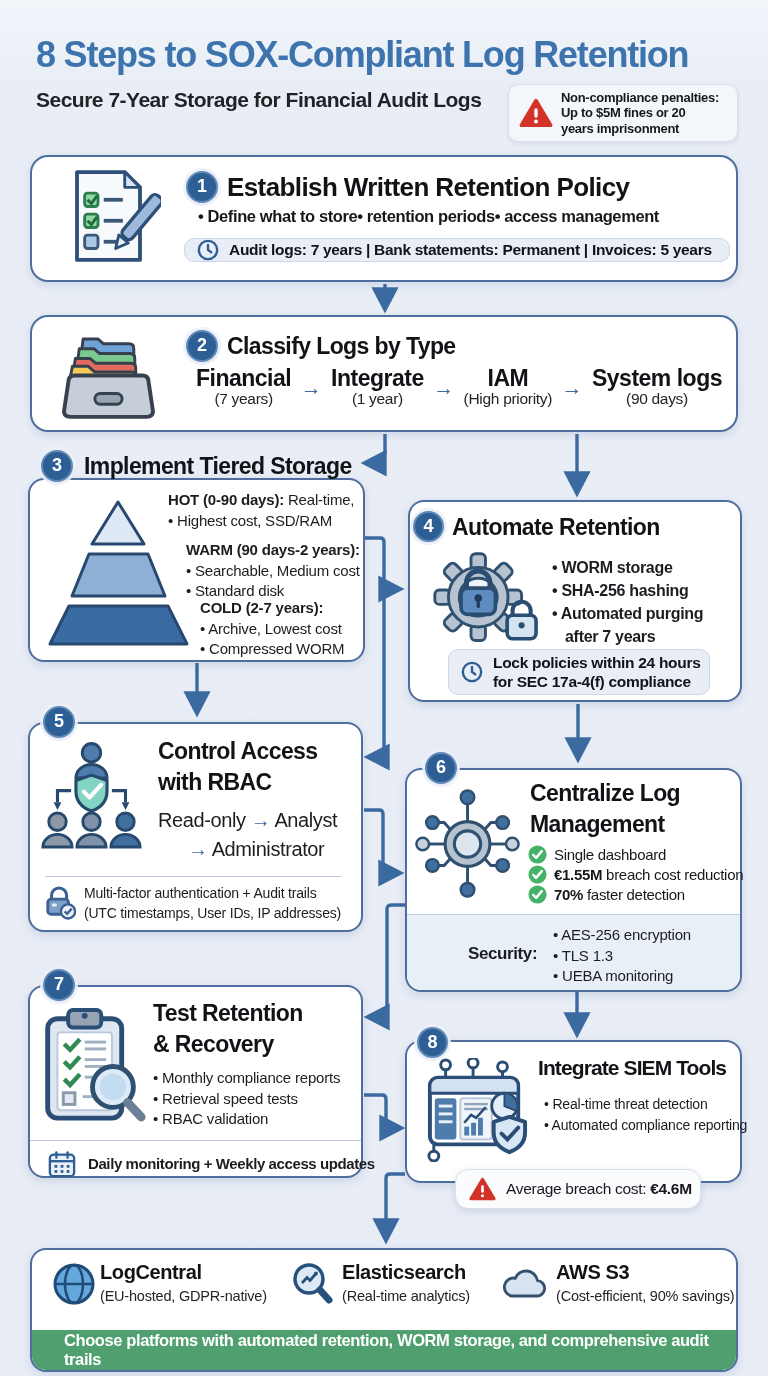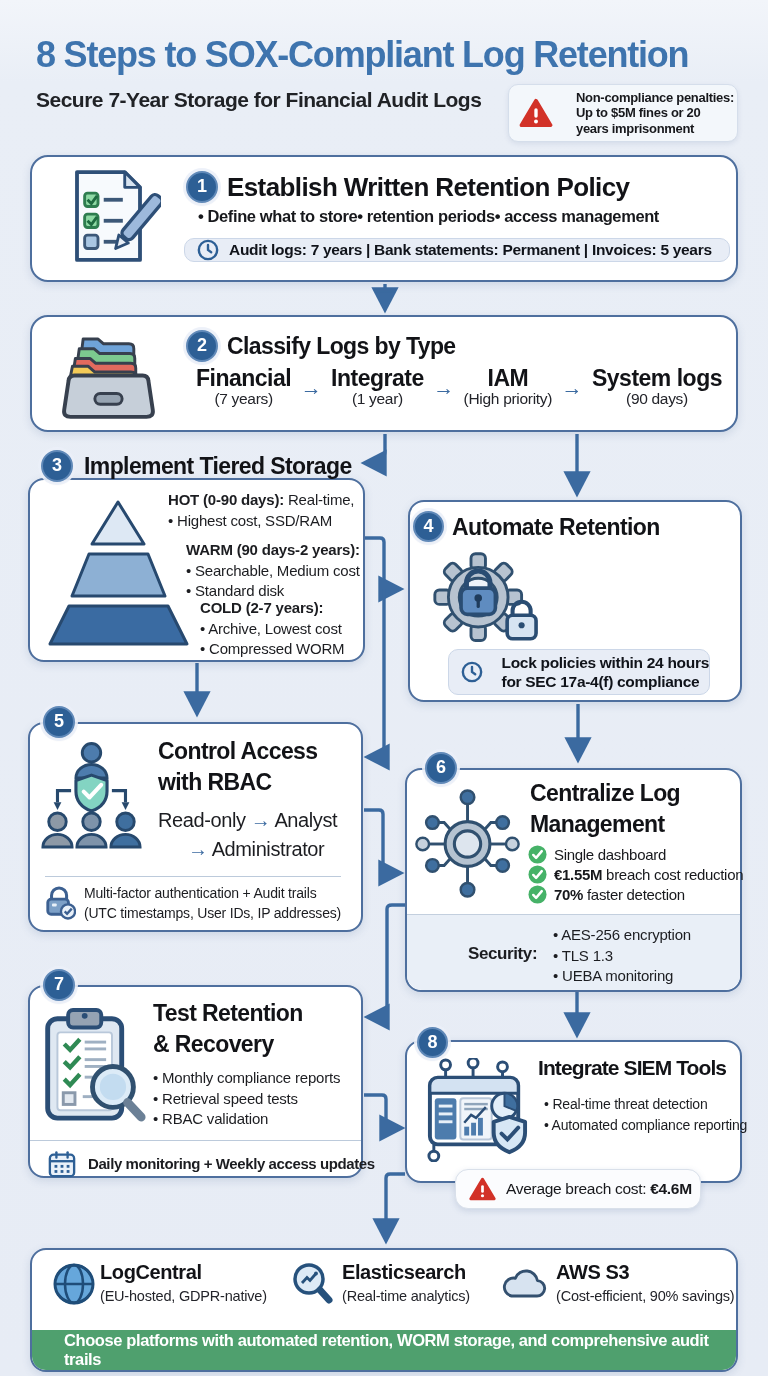--- a/index.html
+++ b/index.html
@@ -69,21 +69,21 @@
   <div class="hdr-sub" style="left:36px;top:88px;">Secure 7-Year Storage for Financial Audit Logs</div>
 
   <div class="warn-card" style="left:508px;top:84px;width:230px;height:58px;">
     <span class="icon-wrap" style="position:static;margin-left:10px;">
       <svg width="34" height="30" viewBox="0 0 36 32">
           <path d="M18,3 L33.5,29 H2.5 Z" fill="#d23228" stroke="#d23228" stroke-width="4" stroke-linejoin="round"></path>
           <rect x="16.2" y="11" width="3.6" height="10" rx="1.8" fill="#fff"></rect>
           <circle cx="18" cy="25" r="2.1" fill="#fff"></circle>
         </svg>
     </span>
-    <div style="margin-left:23px;width:172px;font-size:13px;line-height:15.5px;font-weight:bold;letter-spacing:-0.3px;">
+    <div style="margin-left:8px;width:172px;font-size:13px;line-height:15.5px;font-weight:bold;letter-spacing:-0.3px;">
       <div>Non-compliance penalties:</div>
       <div>Up to $5M fines or 20</div>
       <div>years imprisonment</div>
     </div>
   </div>
 
   <div class="box" style="left:30px;top:155px;width:708px;height:127px;"></div>
   <div class="icon-wrap" style="left:56px;top:166px;">
     <svg width="105" height="100" viewBox="0 0 110 104">
       <path d="M22,6 h50 l16,16 v76 h-66 z" fill="#f7fafd" stroke="#2e4f77" stroke-width="4" stroke-linejoin="round"></path>
@@ -200,21 +200,27 @@
       <circle cx="60" cy="52" r="21" fill="#eef3f9" stroke="#30506f" stroke-width="3.2"></circle>
       <path d="M47,42 v-6 a13,13 0 0 1 26,0 v6" fill="none" stroke="#2a4d73" stroke-width="5.5"></path>
       <rect x="41" y="42" width="38" height="29" rx="7" fill="#5f8cc0" stroke="#2a4d73" stroke-width="4"></rect>
       <circle cx="60" cy="53" r="4.2" fill="#1f3c5c"></circle>
         <rect x="58.2" y="55" width="3.6" height="9" rx="1.8" fill="#1f3c5c"></rect>
       <path d="M98,72 v-5 a10,10 0 0 1 20,0 v5" fill="none" stroke="#2a4d73" stroke-width="4.5"></path>
       <rect x="92" y="72" width="32" height="26" rx="6" fill="#d6e4f2" stroke="#2a4d73" stroke-width="4"></rect>
       <circle cx="108" cy="83" r="3.4" fill="#2a4d73"></circle>
     </svg>
   </div>
-  <div class="pill" style="left:448px;top:649px;width:262px;height:46px;justify-content:space-between;">
+  <div class="body-text" style="left:552px;top:556px;font-size:16px;line-height:23px;font-weight:bold;letter-spacing:-0.3px;">
+    <div>• WORM storage</div>
+    <div>• SHA-256 hashing</div>
+    <div>• Automated purging</div>
+    <div style="padding-left:13px;">after 7 years</div>
+  </div>
+  <div class="pill" style="left:448px;top:649px;width:262px;height:46px;">
     <span class="icon-wrap" style="position:static;margin-left:12px;">
       <svg width="22" height="22" viewBox="0 0 24 24">
           <circle cx="12" cy="12" r="10" fill="none" stroke="#2d5f95" stroke-width="2.6"></circle>
           <path d="M12,6.5 V12 L15.5,14.5" stroke="#2d5f95" stroke-width="2.6" fill="none" stroke-linecap="round"></path>
         </svg>
     </span>
     <span class="pill-text" style="margin-left:10px;line-height:19px;">
       <span style="display:block;">Lock policies within 24 hours</span>
       <span style="display:block;">for SEC 17a-4(f) compliance</span>
     </span>

